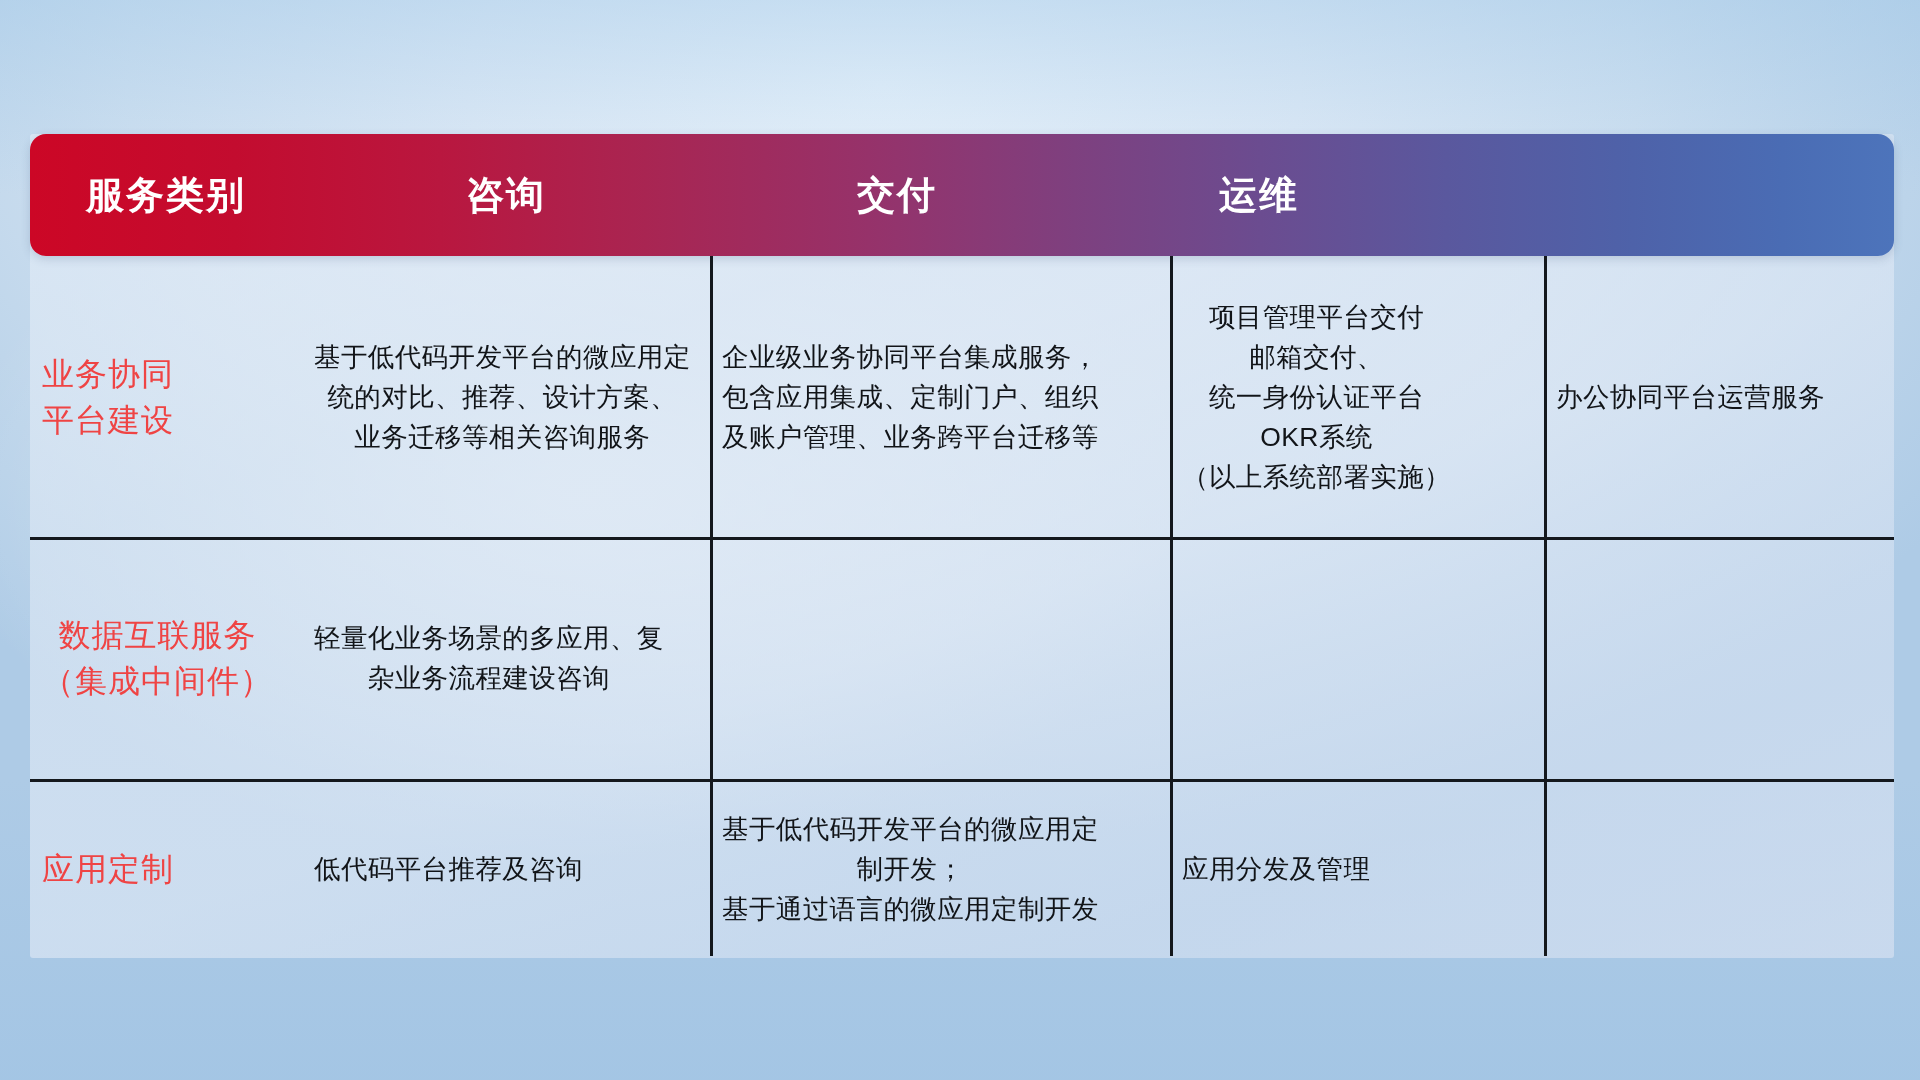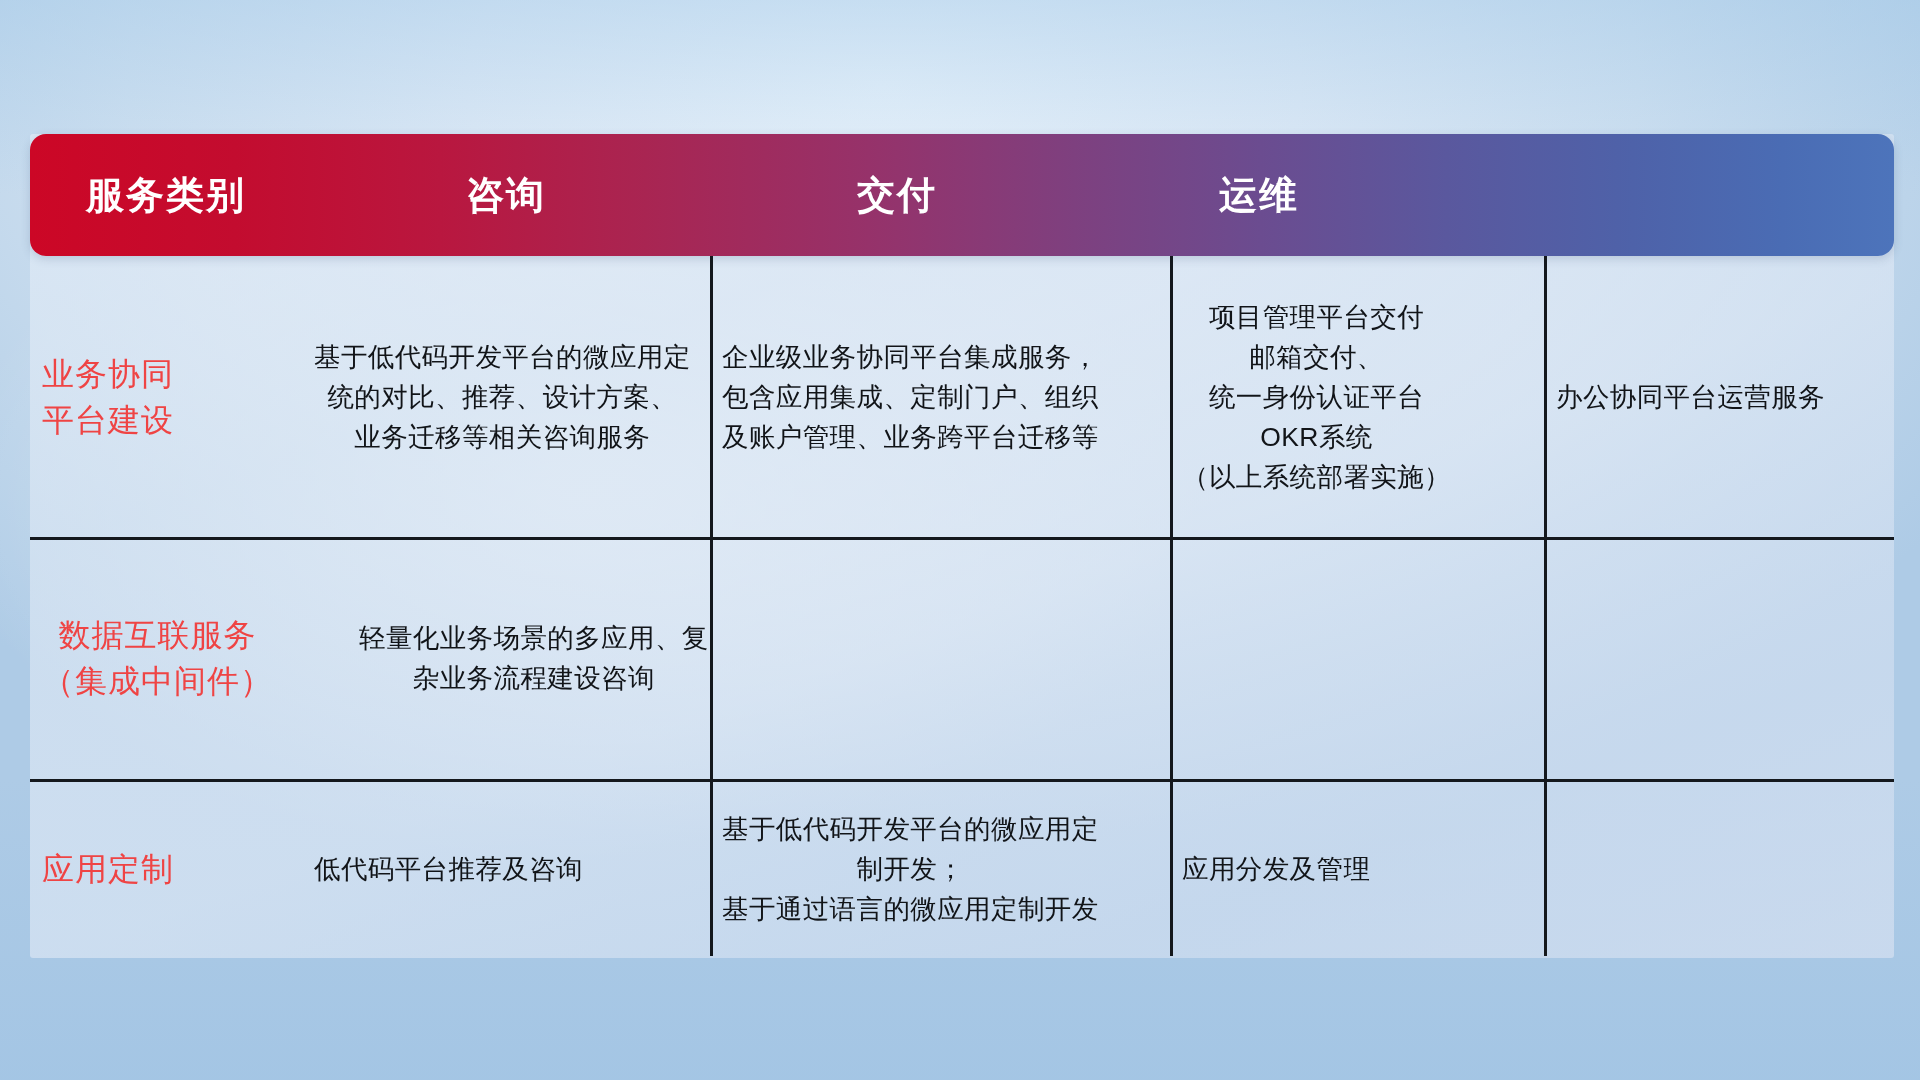--- a/index.html
+++ b/index.html
@@ -106,21 +106,21 @@
     width: 1864px;
     height: 702px;
     z-index: 2;
   }
   .trow {
     display: flex;
     align-items: stretch;
     position: relative;
   }
   .trow.r0 { height: 281px; }
-  .trow.r1 { height: 242px; gap: 45px; }
+  .trow.r1 { height: 242px; }
   .trow.r2 { height: 179px; }
 
   .td {
     display: flex;
     align-items: center;
     justify-content: flex-start;
     box-sizing: border-box;
     padding: 4px 12px;
     position: relative;
   }

